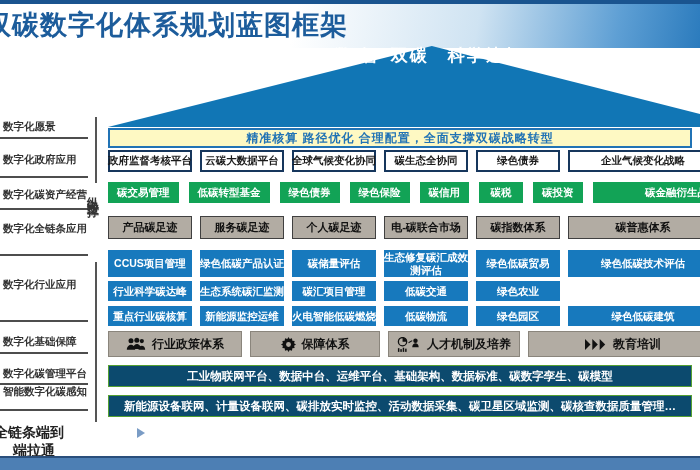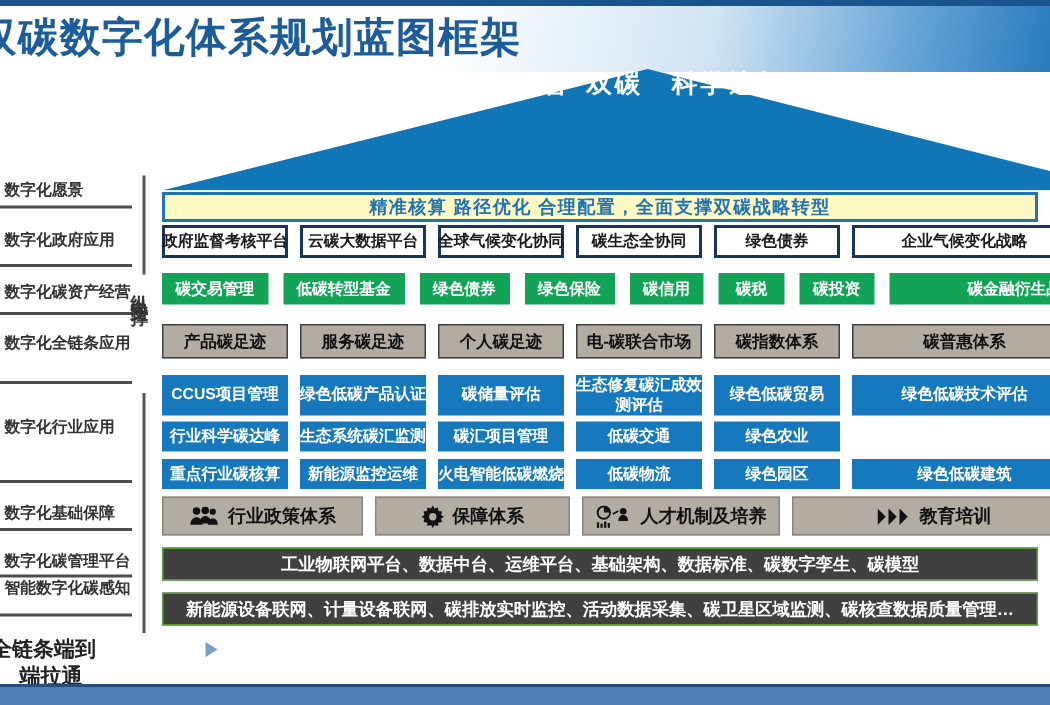--- a/index.html
+++ b/index.html
@@ -36,21 +36,21 @@
   .flexrow{position:absolute;left:0;display:flex;gap:10px;}
   .box{display:flex;align-items:center;justify-content:center;text-align:center;white-space:nowrap;}
   .wbox{background:#fff;border:2px solid #16365c;font-size:10.5px;font-weight:bold;color:#1a1a1a;height:18px;}
   .gbox{background:#12a356;color:#fff;font-size:10.5px;font-weight:bold;height:21px;
         padding:0 9px;min-width:26px;}
   .gbox.cut{min-width:150px;}
   .graybox{background:#b2aca3;border:1px solid #404040;font-size:11px;font-weight:bold;color:#111;height:21px;}
   .bbox{background:#1779bd;color:#fff;font-size:10.5px;font-weight:bold;line-height:1.15;white-space:normal;}
   .sbox{background:#b2aca3;border:1px solid #8a857c;font-size:12px;font-weight:bold;color:#111;
         height:24px;gap:6px;}
-  .lgreen{position:absolute;left:0;width:582px;height:20px;background:#404040;border:1px solid #54a032;
+  .lgreen{position:absolute;left:0;width:582px;height:20px;background:#0c4a6e;border:1px solid #54a032;
           color:#fff;font-size:11.5px;font-weight:bold;display:flex;align-items:center;justify-content:center;
           white-space:nowrap;}
   .hwrap{position:absolute;left:0;top:455px;width:592px;display:flex;align-items:center;gap:12px;}
   .hline{flex:1;border-top:2px solid #8f8f8f;height:0;}
   .hlabel{font-size:12px;color:#333;white-space:nowrap;}
   .bottom-bar{position:absolute;left:0;top:456px;width:700px;height:12px;background:#4d7fb4;
               border-top:2px solid #2a4f7c;}
   .icon svg{display:block;}
 </style>
 </head>

